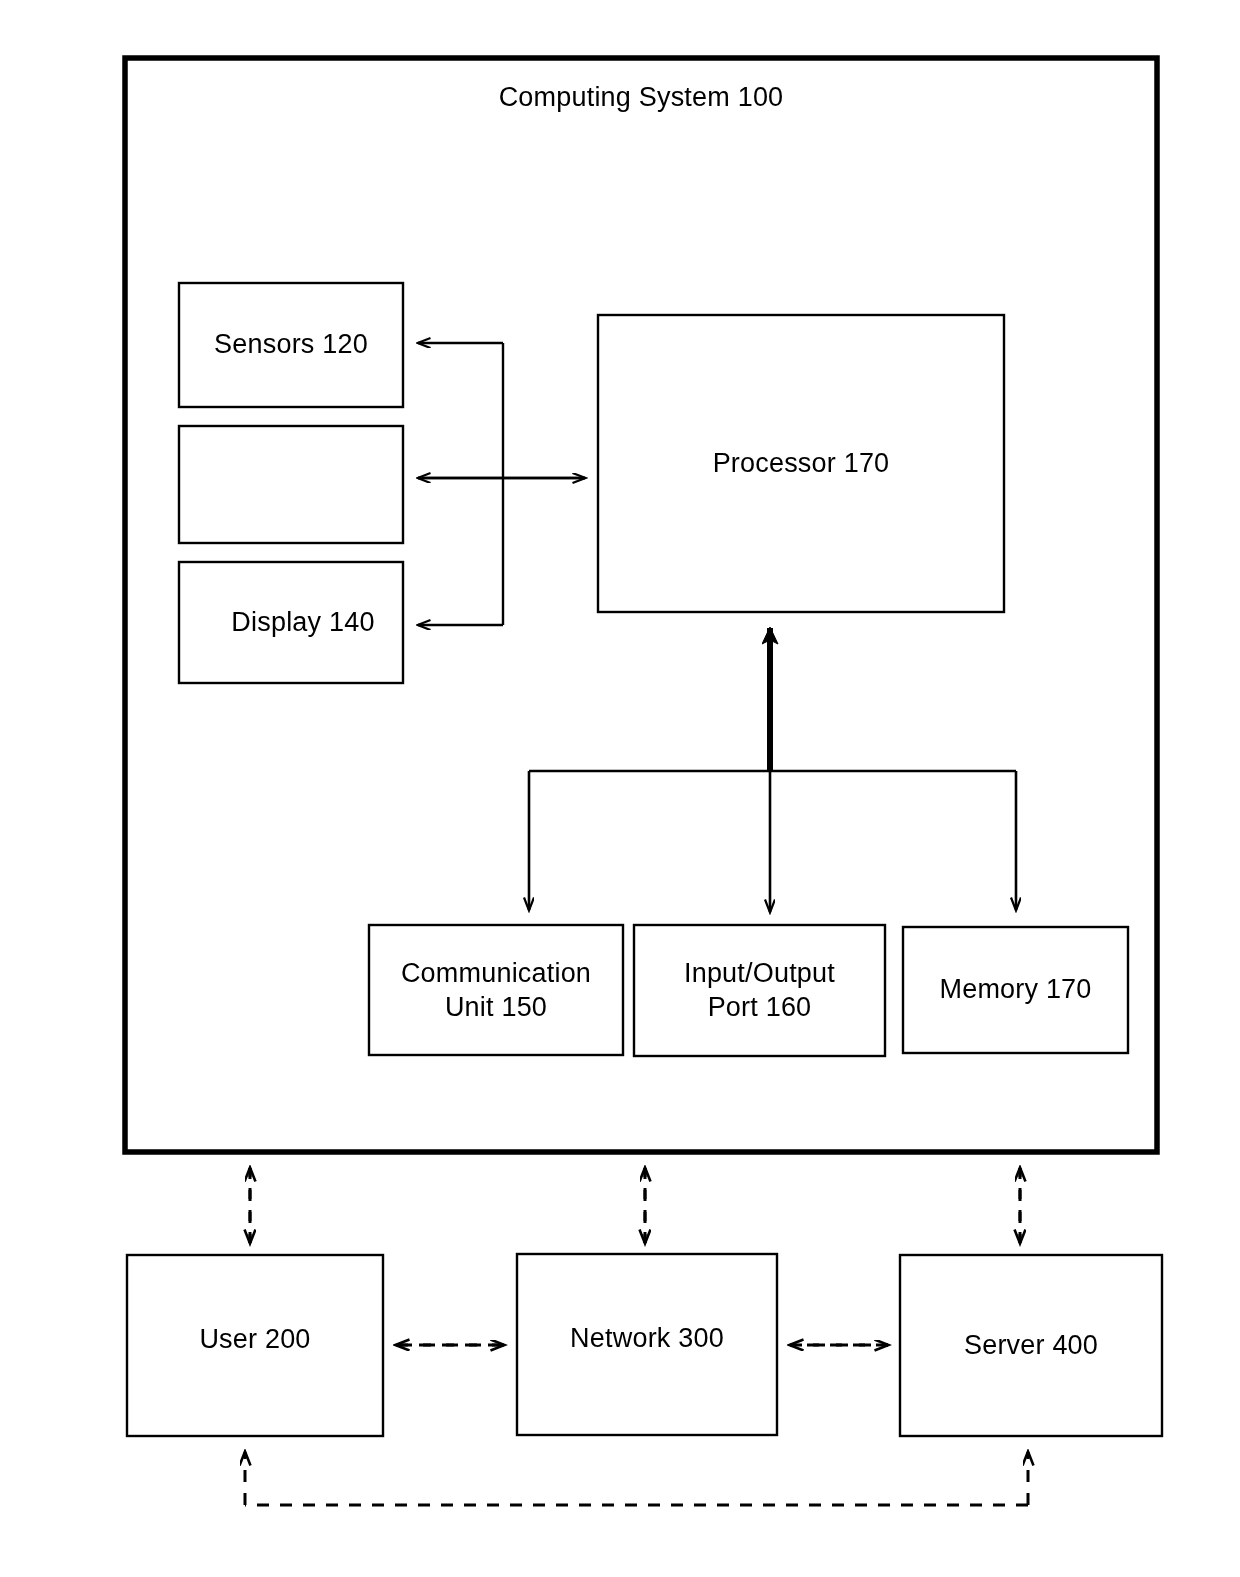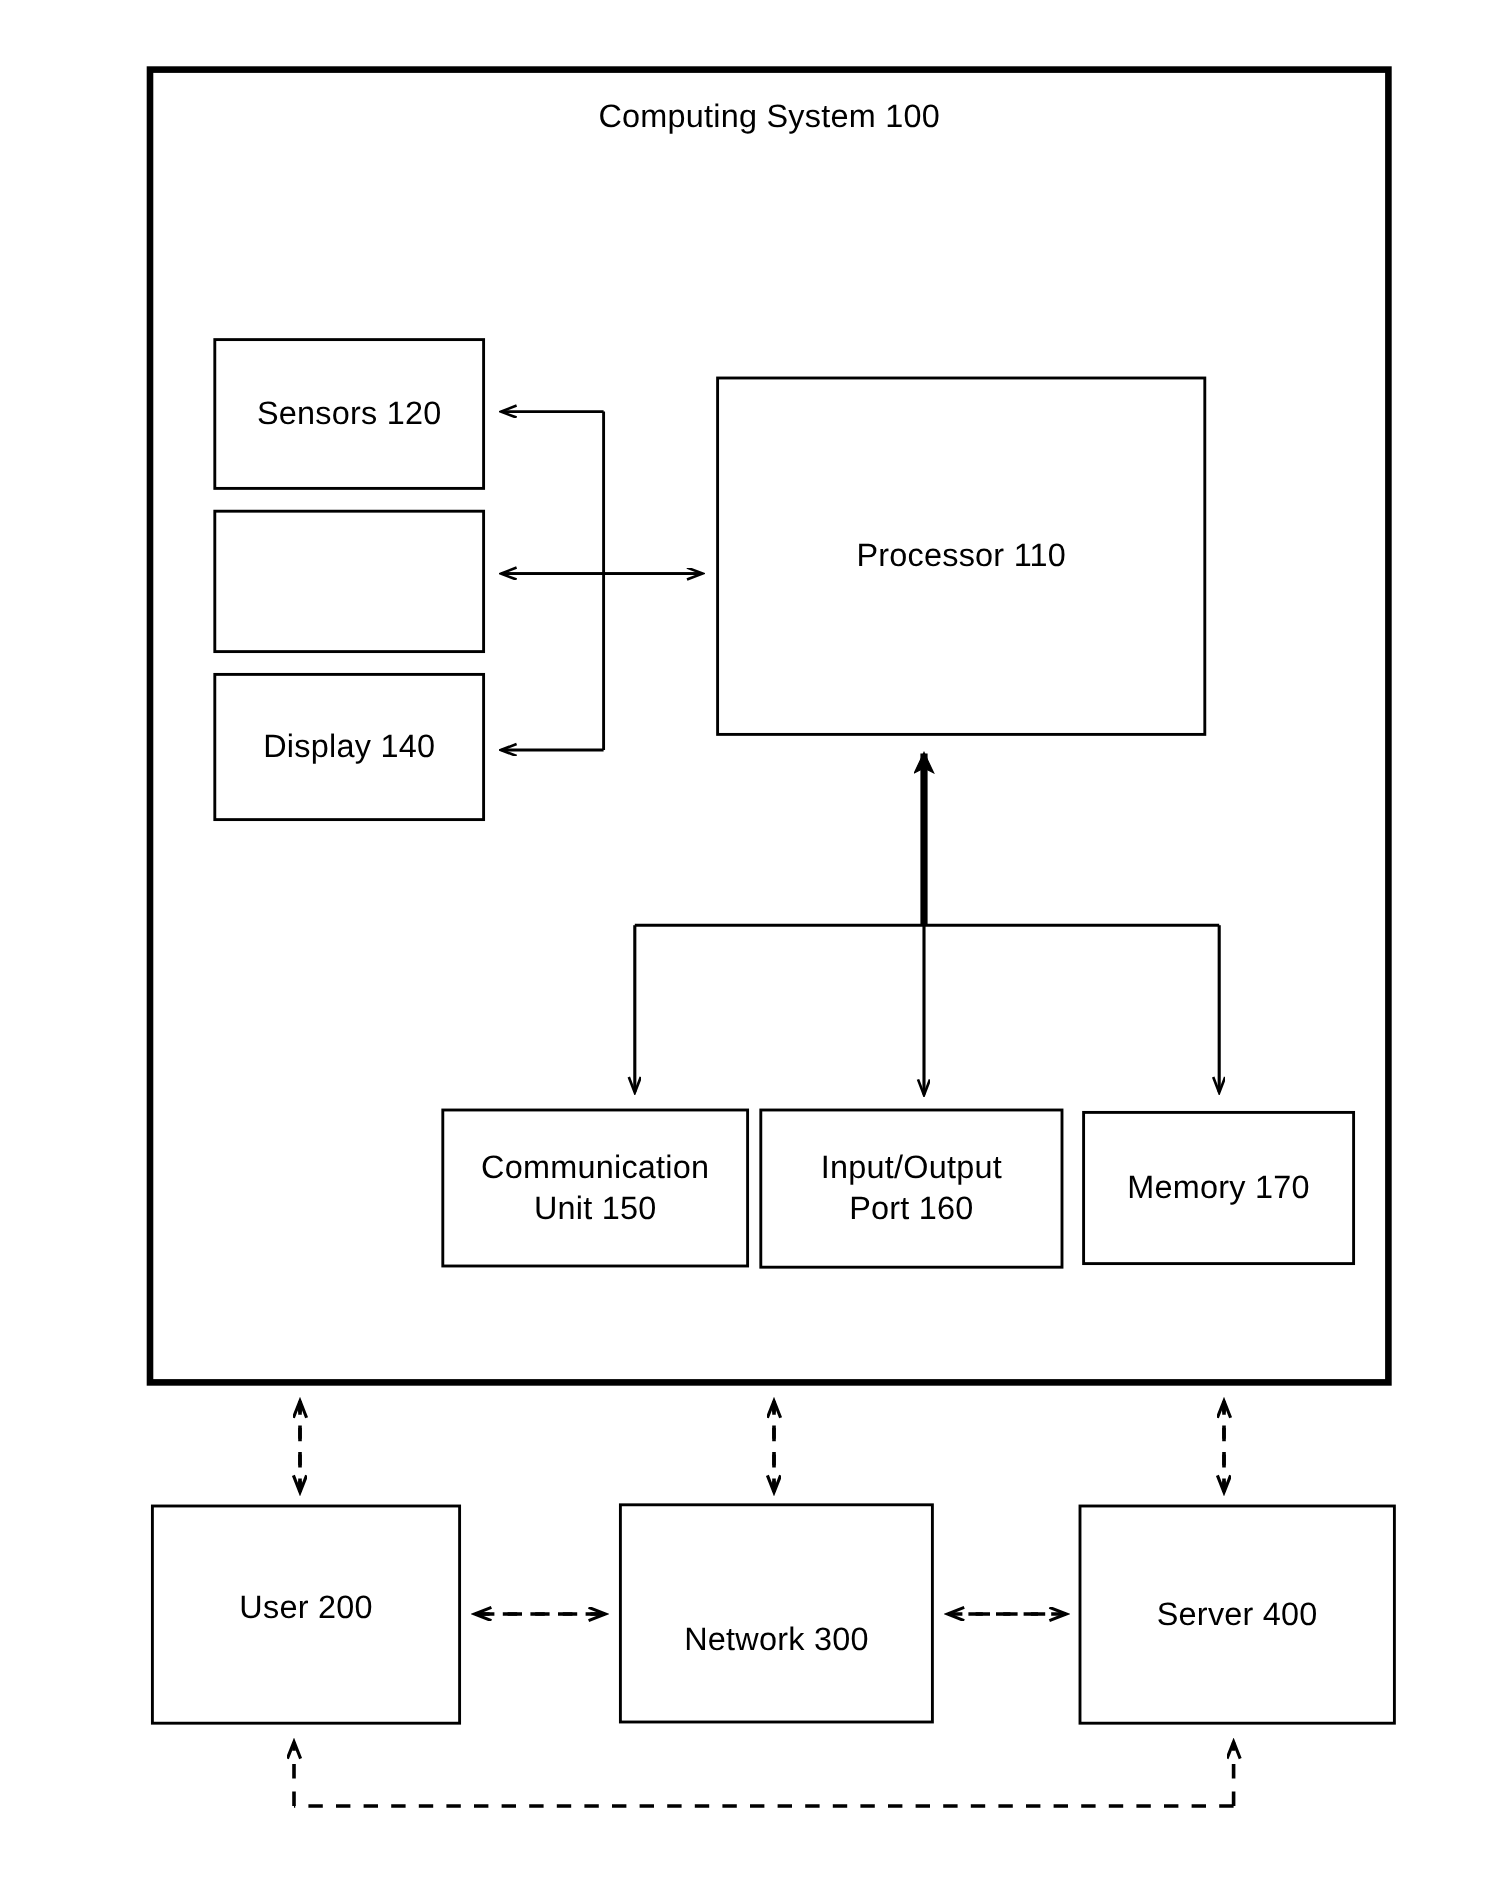--- a/index.html
+++ b/index.html
@@ -117,31 +117,31 @@
     <path d="M 1028,1505 L 1028,1452" fill="none" stroke="#000" stroke-width="3" stroke-dasharray="12 11" marker-end="url(#arrow-dash)"></path>
     <path d="M 1028,1505 L 245,1505" fill="none" stroke="#000" stroke-width="3" stroke-dasharray="12 11"></path>
     <path d="M 245,1505 L 245,1452" fill="none" stroke="#000" stroke-width="3" stroke-dasharray="12 11" marker-end="url(#arrow-dash)"></path>
   </svg>
 
   <div class="title-label" style="left:125px; top:82px; width:1032px;">Computing System 100</div>
 
   <div class="box-label" style="left:179px; top:283px; width:224px; height:124px;">Sensors 120</div>
 
 
-  <div class="box-label" style="left:179px; top:562px; width:224px; height:121px;">Display 140</div>
+  <div class="box-label" style="left:179px; top:562px; width:224px; height:121px;padding-left:12px;">Display 140</div>
 
-  <div class="box-label" style="left:598px; top:315px; width:406px; height:297px;">Processor 110</div>
+  <div class="box-label" style="left:598px; top:315px; width:406px; height:297px;">Processor 170</div>
 
   <div class="box-label" style="left:369px; top:925px; width:254px; height:131px;">Communication
 Unit 150</div>
 
   <div class="box-label" style="left:634px; top:925px; width:251px; height:131px;">Input/Output
 Port 160</div>
 
   <div class="box-label" style="left:903px; top:927px; width:225px; height:126px;">Memory 170</div>
 
   <div class="box-label" style="left:127px; top:1255px; width:256px; height:169px;">User 200</div>
 
-  <div class="box-label" style="left:517px; top:1254px; width:260px; height:225px;">Network 300</div>
+  <div class="box-label" style="left:517px; top:1226px; width:260px; height:225px;">Network 300</div>
 
   <div class="box-label" style="left:900px; top:1255px; width:262px; height:181px;">Server 400</div>
 
 </div>
 
 </body></html>

